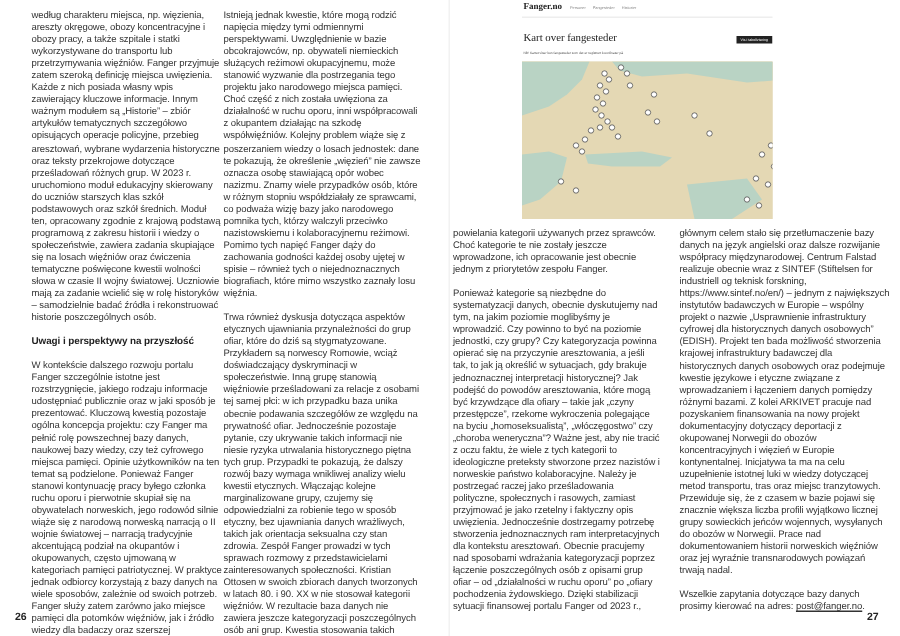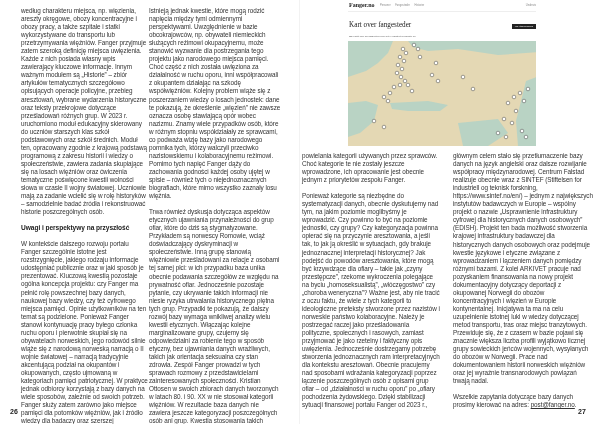--- a/index.html
+++ b/index.html
@@ -10,21 +10,21 @@
   .col h3{margin:0 0 8px 0;font-size:6.6px;line-height:8px;font-weight:bold;color:#222;}
   .c1{left:21px;top:7px;width:128px;}
   .c2{left:149px;top:7px;width:132px;}
   .c3{left:302px;top:152px;width:138px;}
   .c4{left:453px;top:152px;width:140px;}
   .pagenum{position:absolute;font-size:7px;font-weight:bold;color:#222;}
   .pn-left{left:10px;top:408px;}
   .pn-right{left:578px;top:408px;}
   .gutter{position:absolute;left:299px;top:0;width:1px;height:424px;background:#f2f2f2;}
   
-  .shot{position:absolute;left:348px;top:0;width:188px;height:147px;background:#fff;overflow:hidden;}
+  .shot{position:absolute;left:348px;top:0;width:167px;height:147px;background:#fff;overflow:hidden;}
   .nav{position:absolute;left:0;top:0;width:205px;height:11px;border-bottom:1px solid #eee;}
   .logo{position:absolute;left:1px;top:2px;font-family:"Liberation Serif",serif;font-weight:bold;font-size:6px;color:#222;}
   .navlinks{position:absolute;left:32px;top:3.5px;font-size:2.6px;color:#888;}
   .navlinks span{margin-right:4px;}
   .navright{position:absolute;right:12px;top:3.5px;font-size:2.6px;color:#888;}
   .flag{position:absolute;right:2px;top:2.5px;width:6px;height:4px;background:#2a3f8f;}
   .flag:before{content:"";position:absolute;left:0;top:1.5px;width:6px;height:1px;background:#c8102e;}
   .flag:after{content:"";position:absolute;left:2.5px;top:0;width:1px;height:4px;background:#c8102e;}
   .stitle{position:absolute;left:1px;top:21px;font-family:"Liberation Serif",serif;font-size:7.2px;color:#222;}
   .sbtn{position:absolute;right:0;top:24px;background:#222;color:#fff;font-size:2.4px;padding:1px 3px;}

